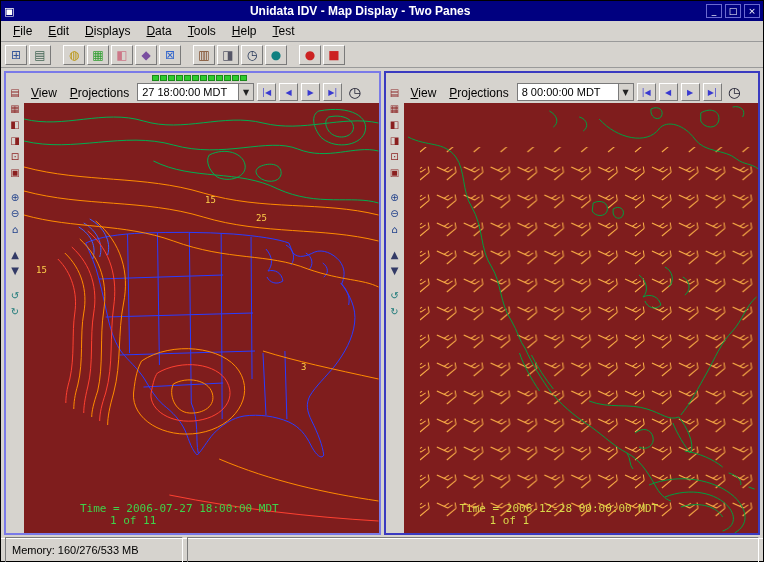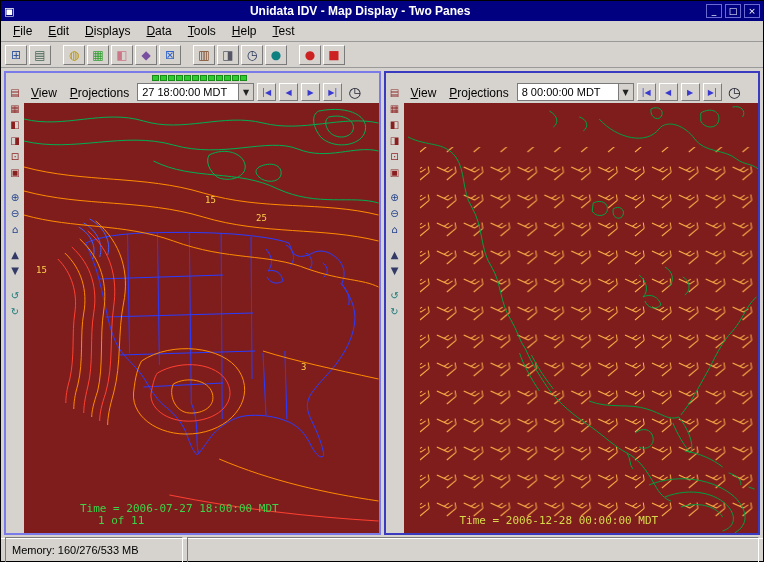--- a/index.html
+++ b/index.html
@@ -48,21 +48,21 @@
   .combo-arrow{width:15px;background:#d6d3ce;border-left:1px solid #7a7a7a;font-size:8px;display:flex;align-items:center;justify-content:center;font-family:"DejaVu Sans",sans-serif;color:#222;}
   .nav-btn{width:19px;height:18px;border:1px solid;border-color:#fff #7a7a7a #7a7a7a #fff;background:#d6d3ce;color:#3a3ad0;font-size:8px;font-family:"DejaVu Sans",sans-serif;display:flex;align-items:center;justify-content:center;padding:0;cursor:default;white-space:nowrap;}
   .clock-btn{width:19px;height:18px;border:0;background:transparent;display:flex;align-items:center;justify-content:center;padding:0;cursor:default;}
   .clock-btn span{font-family:"DejaVu Sans",sans-serif;font-size:14px;color:#223;}
 
   
   .map{flex:1 1 auto;background:#7f1d1d;position:relative;overflow:hidden;min-height:0;}
   .map svg{position:absolute;left:0;top:0;width:100%;height:100%;}
   .caption{position:absolute;left:56px;bottom:6px;font-family:"DejaVu Sans Mono",monospace;font-size:11px;line-height:12px;white-space:nowrap;}
   .caption span{display:block;}
-  .caption .frame-line{margin-left:18px;}
+  .caption .frame-line{margin-left:30px;}
   .caption.green{color:#3fd24a;}
   .caption.yellow{color:#d8d84a;}
   .clabel{position:absolute;font-family:"DejaVu Sans Mono",monospace;font-size:9px;color:#ffd24a;}
 
   
   .statusbar{height:23px;flex:0 0 auto;display:flex;align-items:center;gap:4px;padding:2px 4px;border-top:1px solid #fff;}
   .status-box{border:1px solid;border-color:#7a7a7a #fff #fff #7a7a7a;height:17px;display:flex;align-items:center;padding:12px 6px;font-size:11px;white-space:nowrap;}
   .status-box.memory{width:178px;}
   .status-box.fill{flex:1;}
 </style>
@@ -379,20 +379,21 @@
               <path d="M282,348 C296,350 310,356 320,364"></path>
               <path d="M326,370 C334,372 340,378 338,382"></path>
               <path d="M346,384 L352,386"></path>
               <path d="M246,382 C276,370 312,376 332,394 C346,408 346,422 332,430"></path>
               <path d="M262,394 C288,384 314,390 326,404 C334,414 332,424 320,428"></path>
               <path d="M278,404 C298,398 314,404 320,414"></path>
             </g>
           </svg>
           <div class="caption yellow">
             <span>Time = 2006-12-28 00:00:00 MDT</span>
+            <span class="frame-line">1 of 1</span>
           </div>
         </div>
       </div>
     </div>
 
   </div>
 
   <div class="statusbar">
     <div class="status-box memory">Memory: 160/276/533 MB</div>
     <div class="status-box fill"></div>

